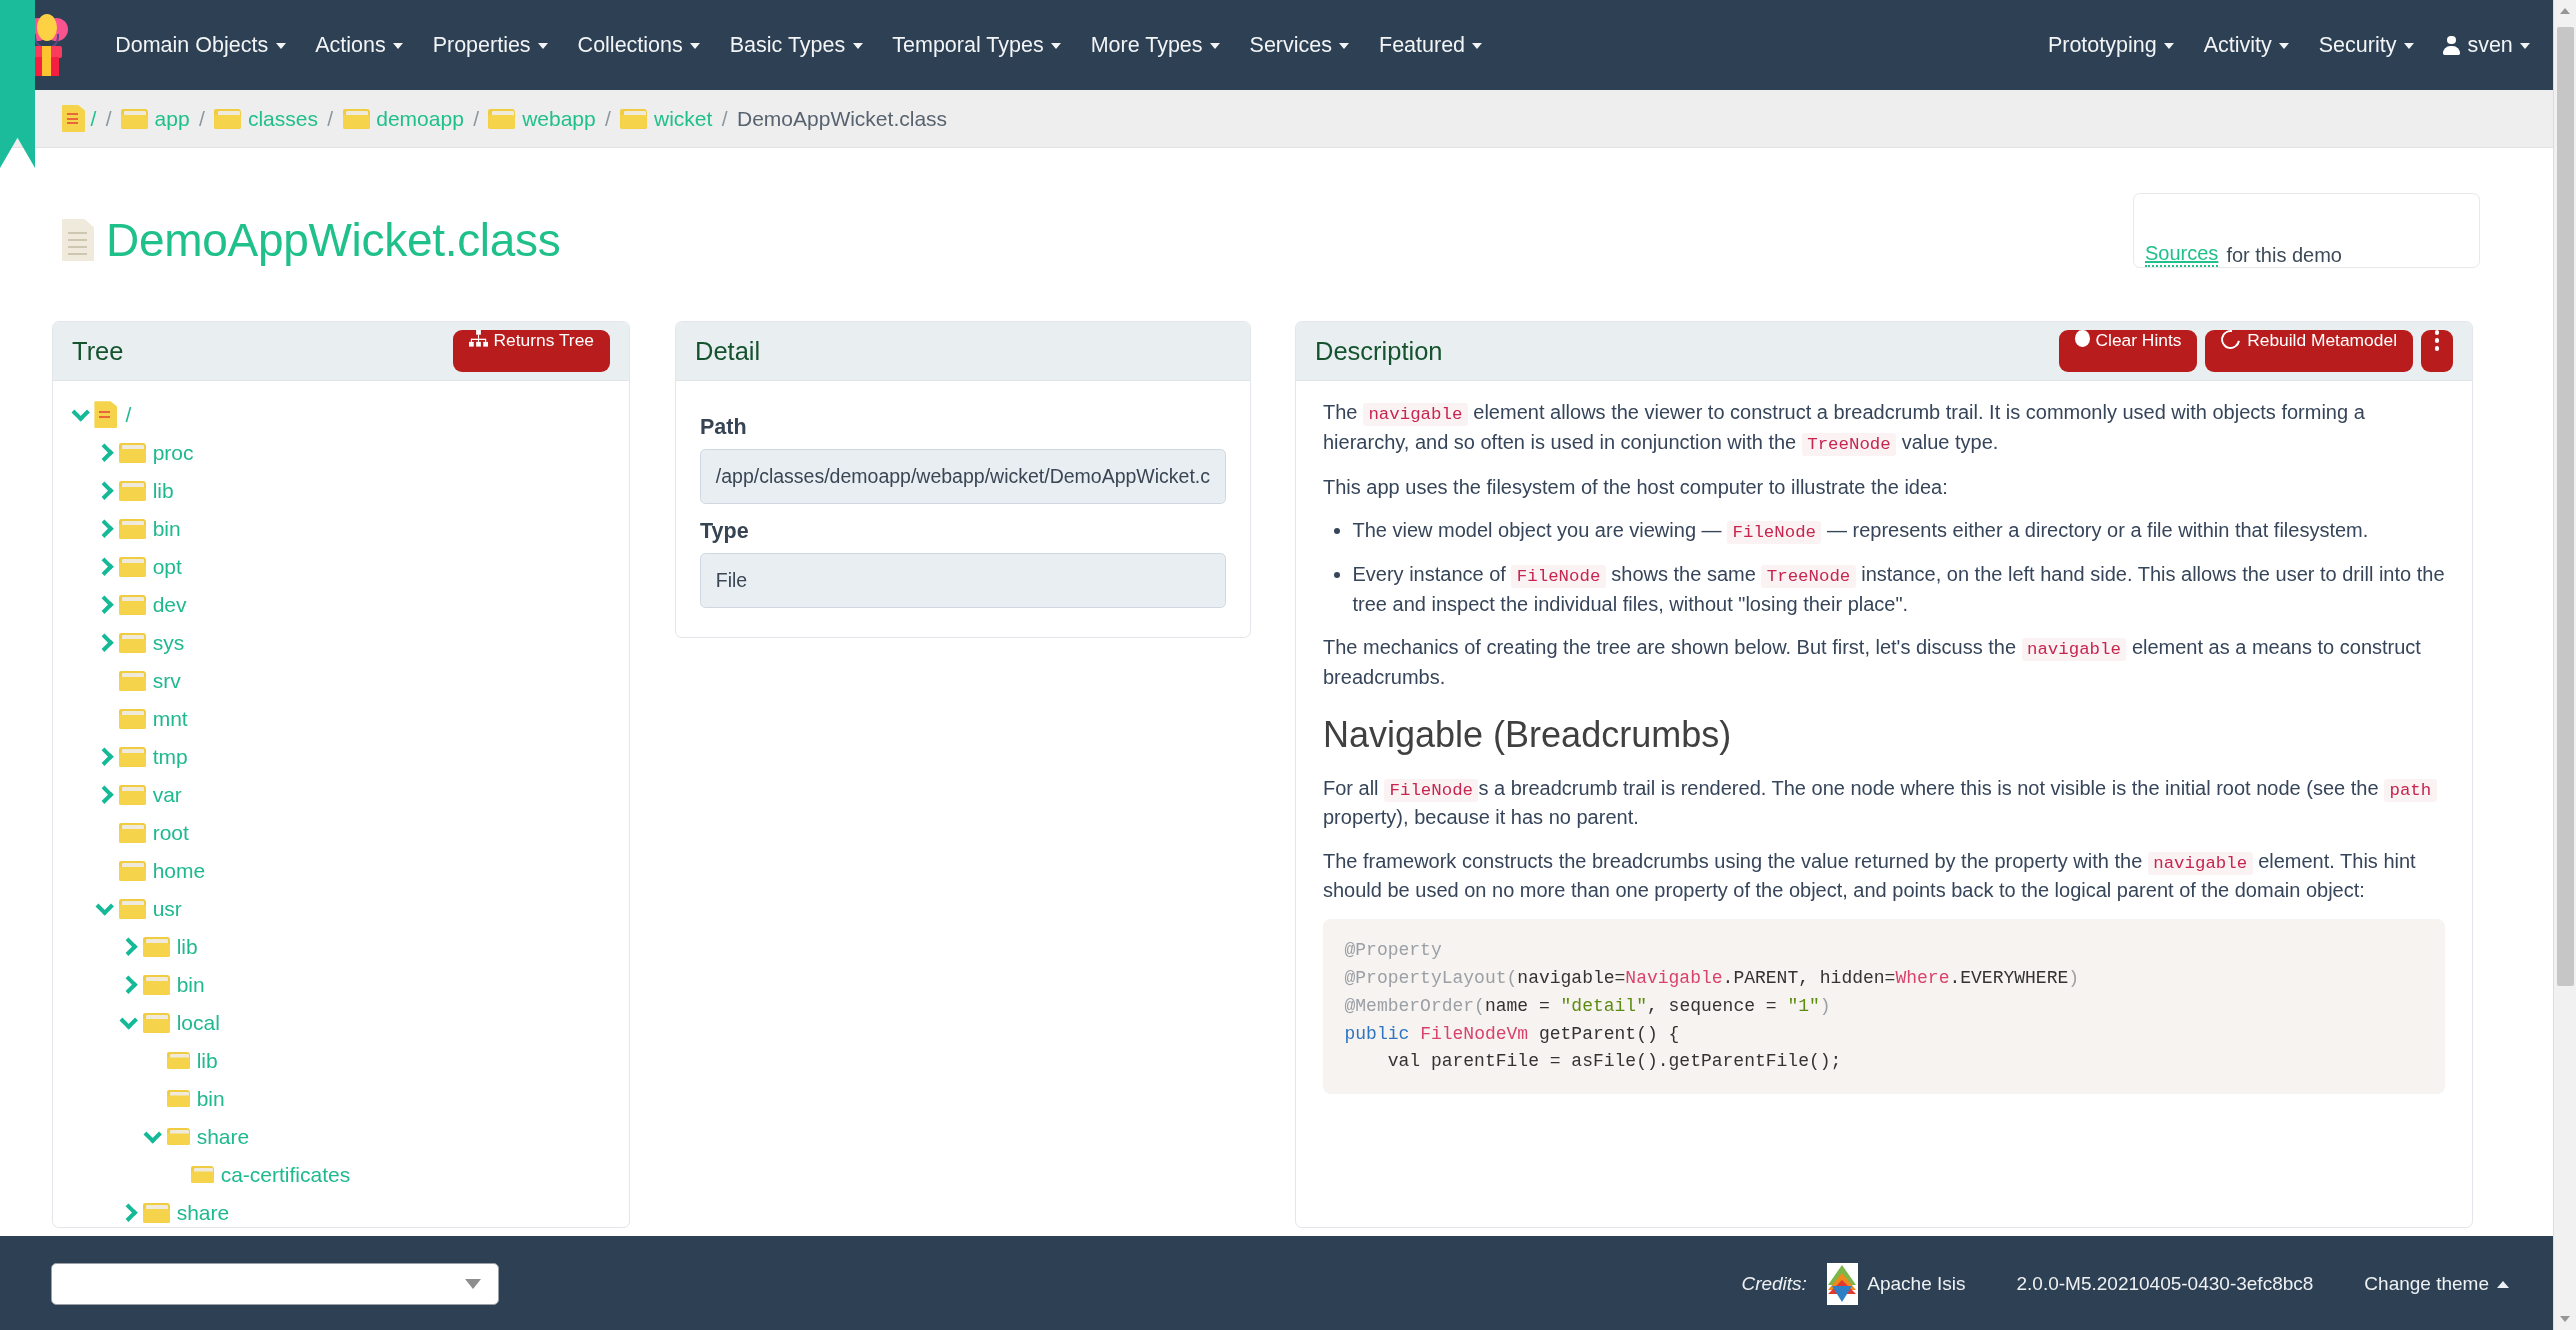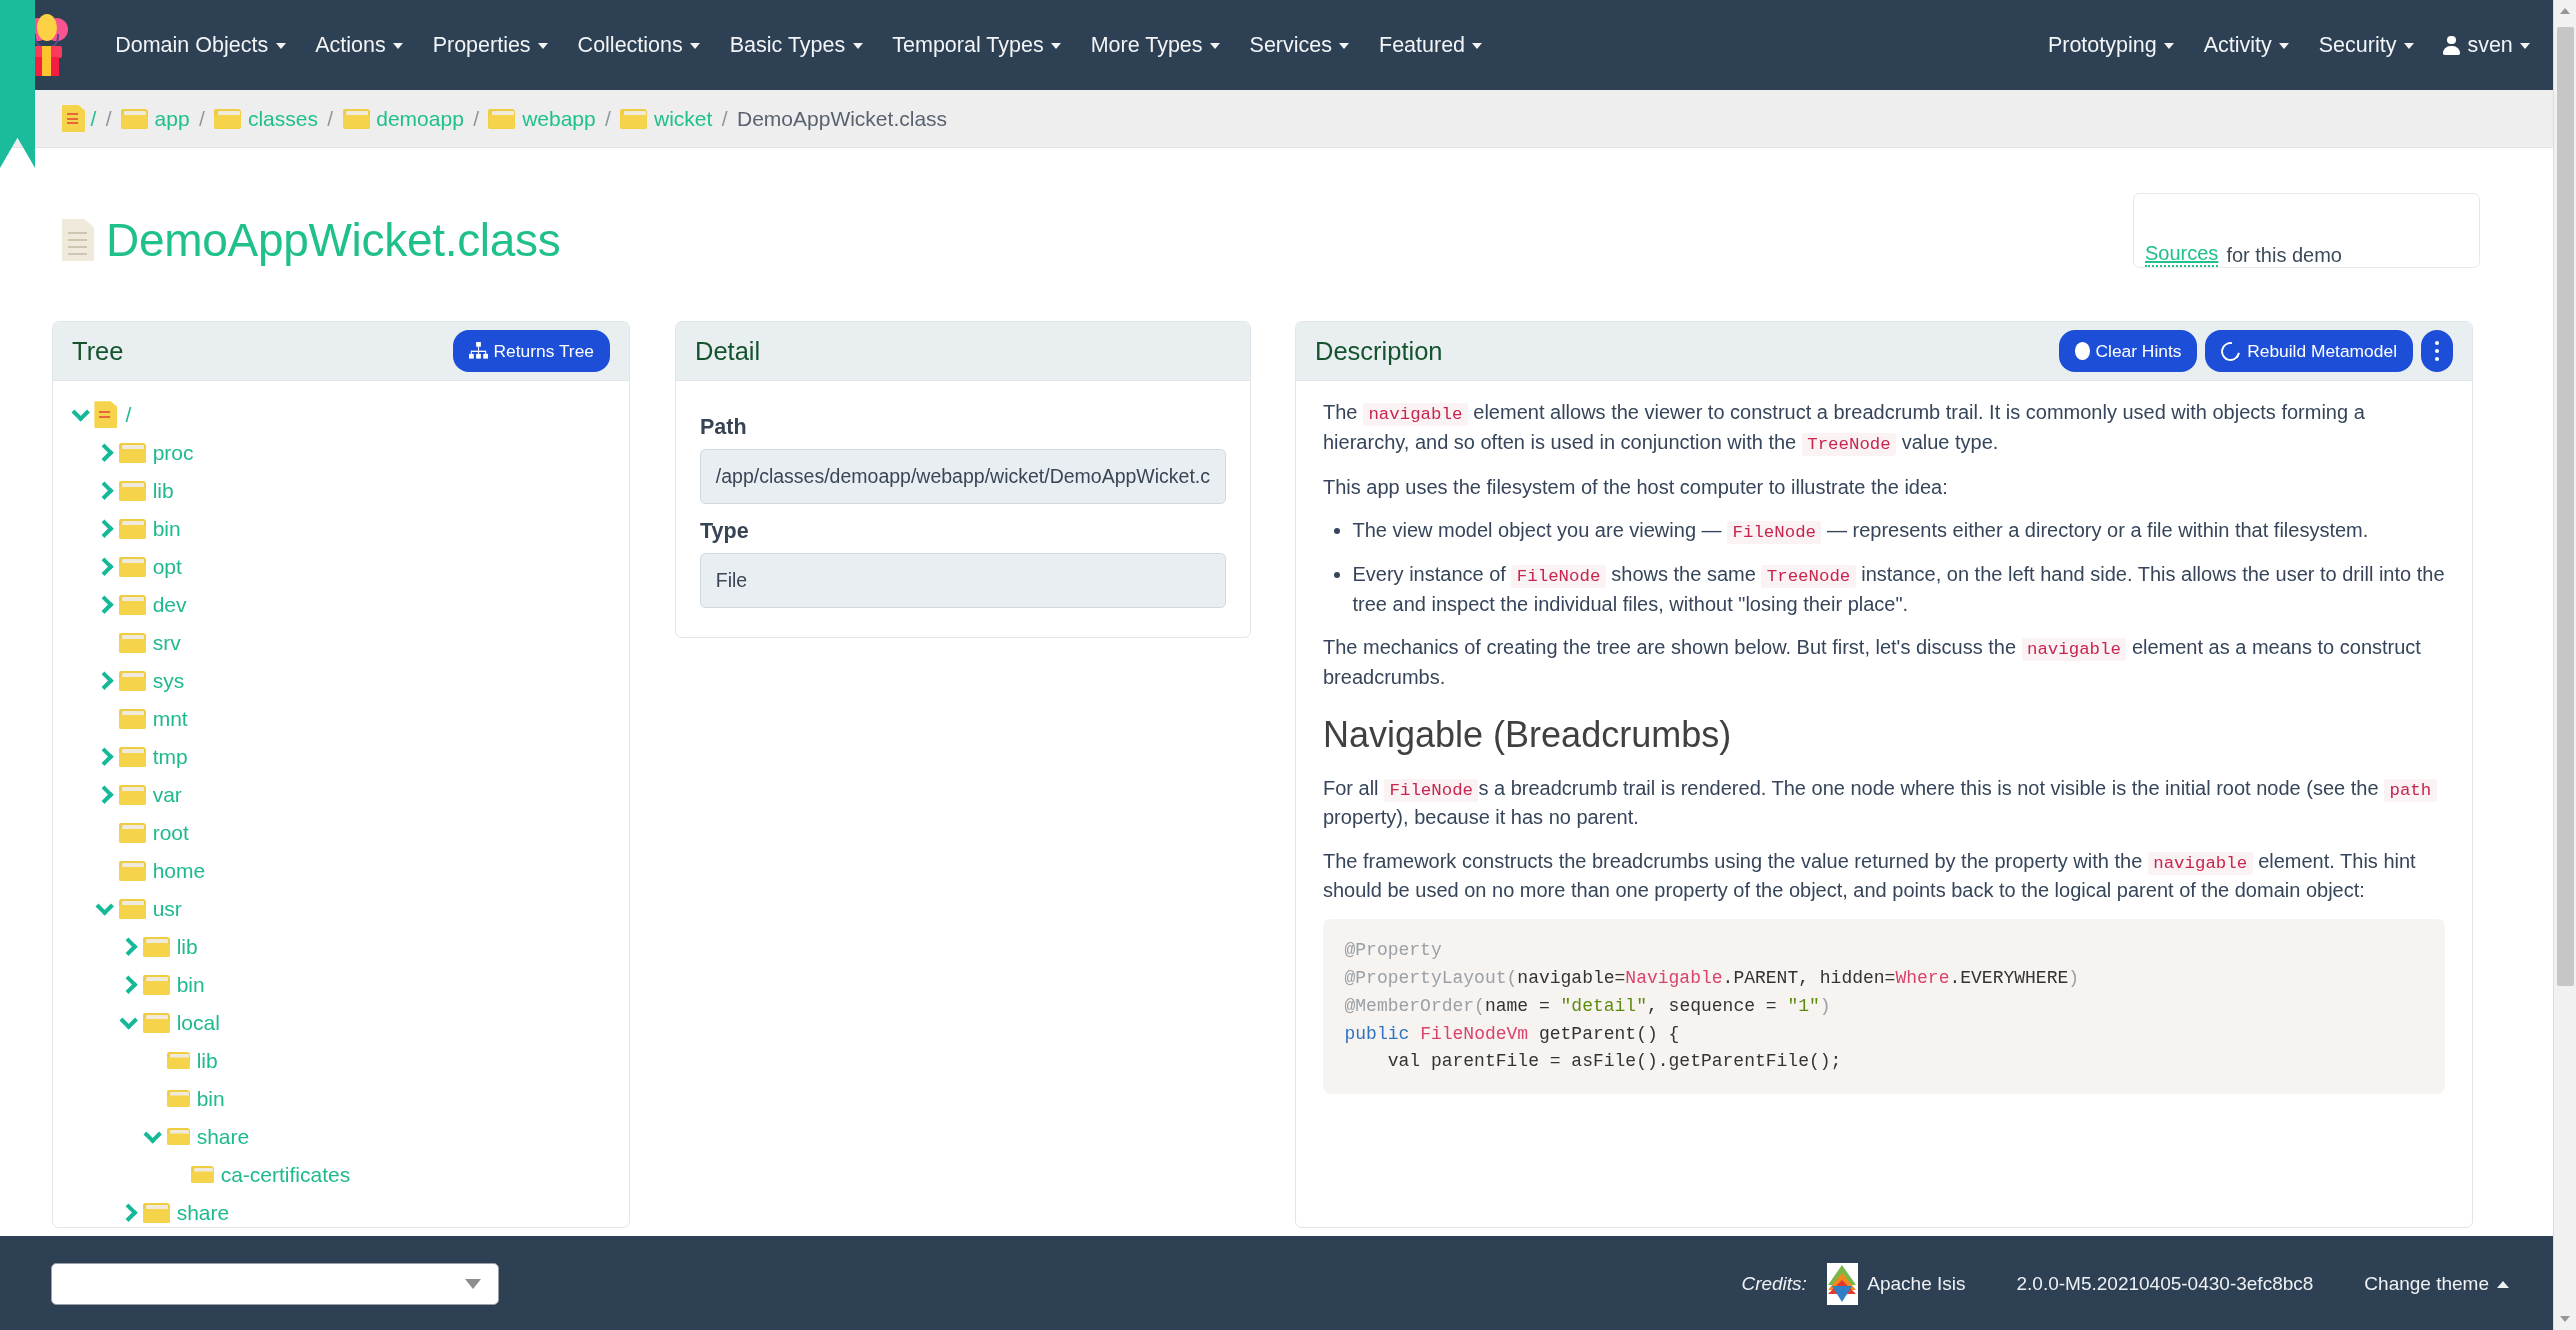--- a/index.html
+++ b/index.html
@@ -164,23 +164,23 @@
     border:0.7px solid #e2e6ea; border-radius:6.7px; overflow:hidden;
   }
   .card-head{
     background:#e9eef0; border-bottom:0.7px solid #dfe5e8;
     height:59px; display:flex; align-items:center;
     padding:0 19px; position:relative;
   }
   .card-title{ font-size:25.5px; color:#14532d; font-weight:400; }
   .hbtns{ margin-left:auto; display:flex; align-items:center; gap:8px; }
   .hbtn{
-    background:#1d4ed8; color:#fff; font-size:17.4px;
-    border-radius:16px; padding:0 16px; height:42px;
-    display:flex; align-items:center; cursor:pointer; white-space:nowrap;
+    background:#b91c1c; color:#fff; font-size:17.4px;
+    border-radius:9px; padding:0 16px; height:42px;
+    display:flex; cursor:pointer; white-space:nowrap;
   }
   .hbtn.icononly{ padding:0; width:32px; justify-content:center; }
   .dot-ico{
     display:inline-block; width:14.8px; height:17.4px; border-radius:50%;
     background:#fff; margin-right:5.4px;
   }
   .recycle-ico{
     display:inline-block; width:19px; height:19px; margin-right:6.7px;
     border:2.7px solid #fff; border-radius:50%;
     border-right-color:transparent; transform:rotate(-35deg);
@@ -487,36 +487,36 @@
       <div class="tnode" style="padding-left: 38px;">
         <span class="tarrow right"></span>
         <span class="folder">
           <span class="back"></span>
           <span class="paper"></span>
           <span class="front"></span>
         </span>
         <span class="tlabel">dev</span>
       </div>
       <div class="tnode" style="padding-left: 38px;">
+        <span class="tarrow right"></span>
+        <span class="folder">
+          <span class="back"></span>
+          <span class="paper"></span>
+          <span class="front"></span>
+        </span>
+        <span class="tlabel">sys</span>
+      </div>
+      <div class="tnode" style="padding-left: 38px;">
         <span class="tarrow"></span>
         <span class="folder">
           <span class="back"></span>
           <span class="paper"></span>
           <span class="front"></span>
         </span>
         <span class="tlabel">srv</span>
-      </div>
-      <div class="tnode" style="padding-left: 38px;">
-        <span class="tarrow right"></span>
-        <span class="folder">
-          <span class="back"></span>
-          <span class="paper"></span>
-          <span class="front"></span>
-        </span>
-        <span class="tlabel">sys</span>
       </div>
       <div class="tnode" style="padding-left: 38px;">
         <span class="tarrow"></span>
         <span class="folder">
           <span class="back"></span>
           <span class="paper"></span>
           <span class="front"></span>
         </span>
         <span class="tlabel">mnt</span>
       </div>

